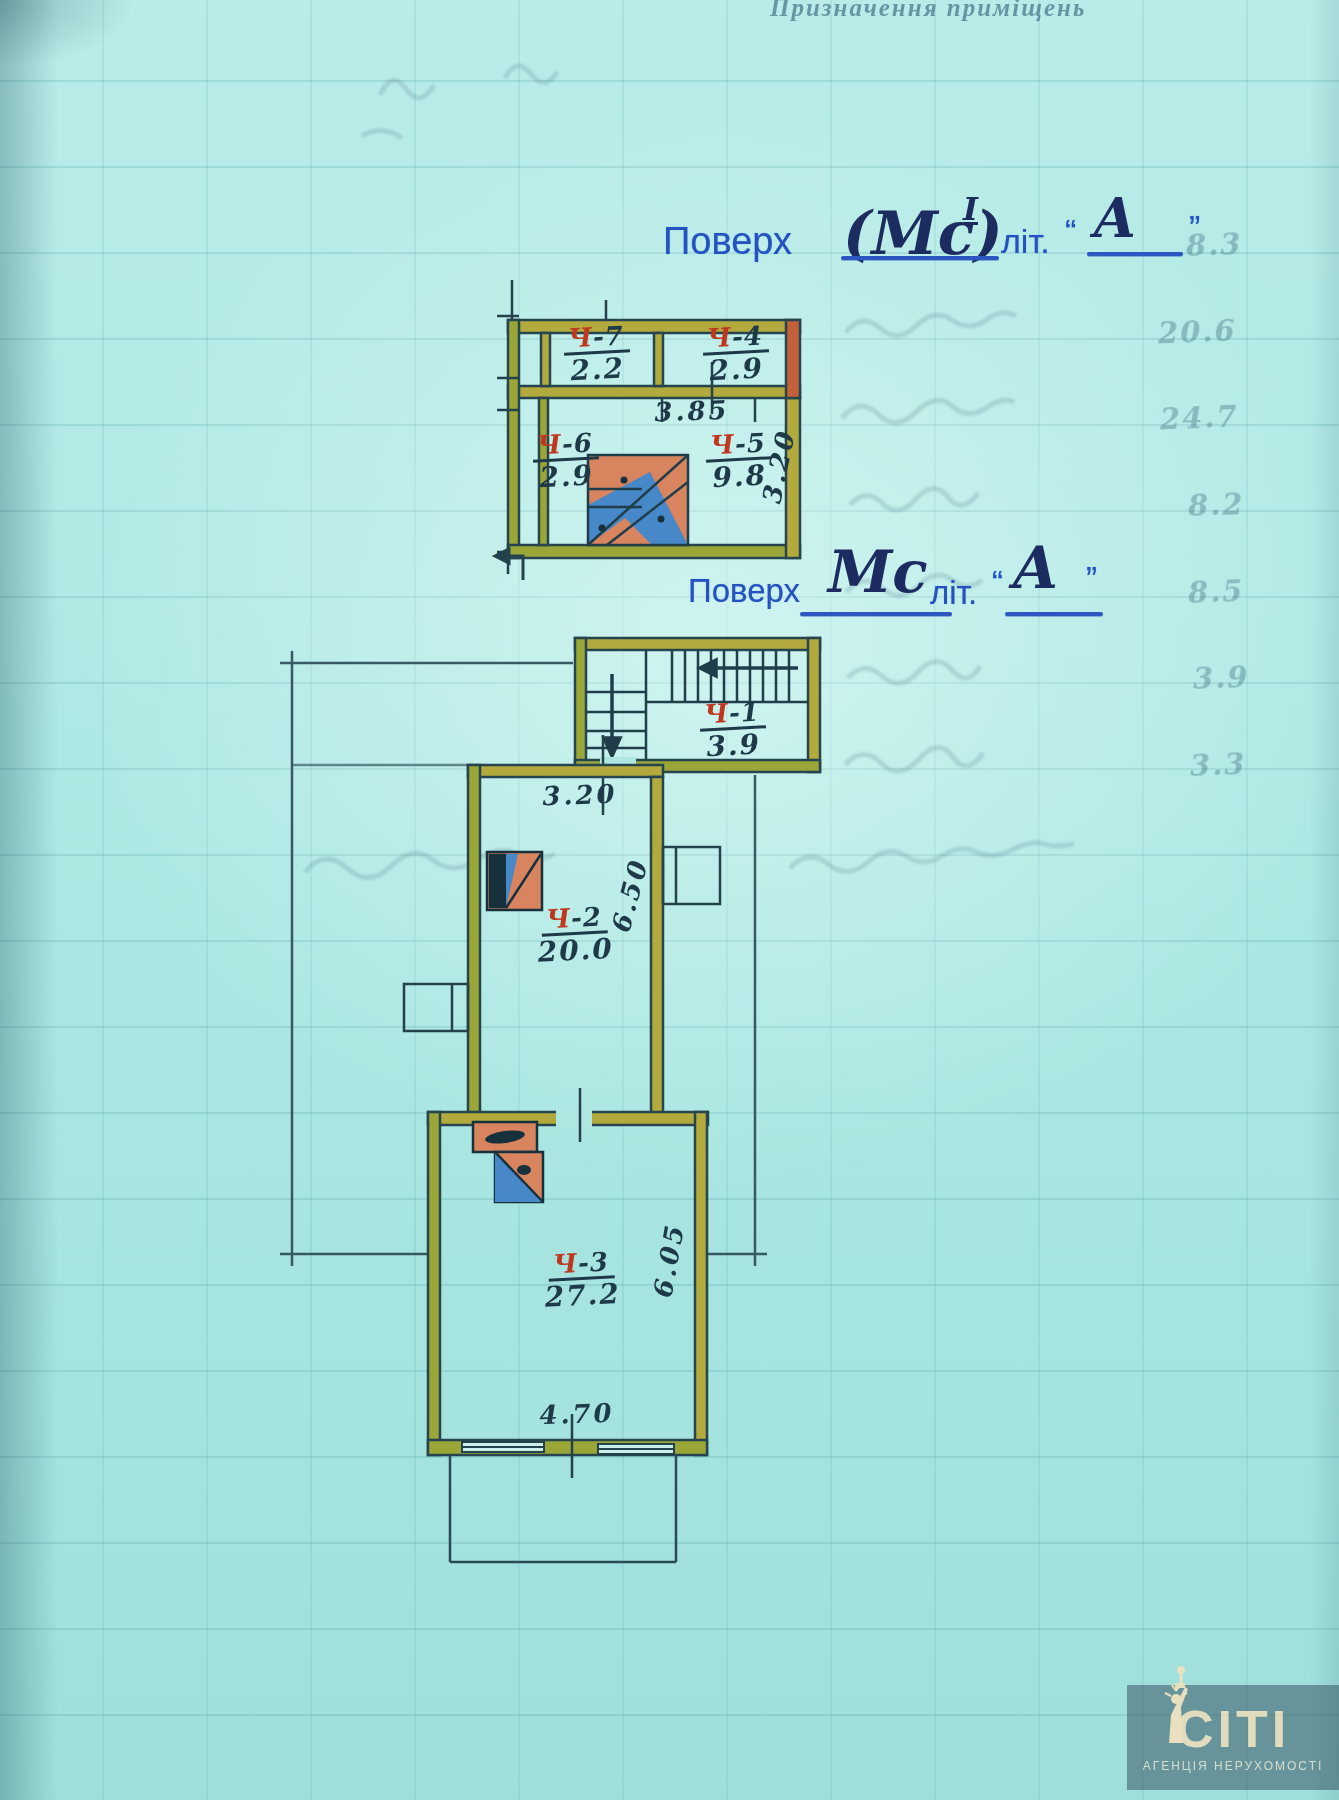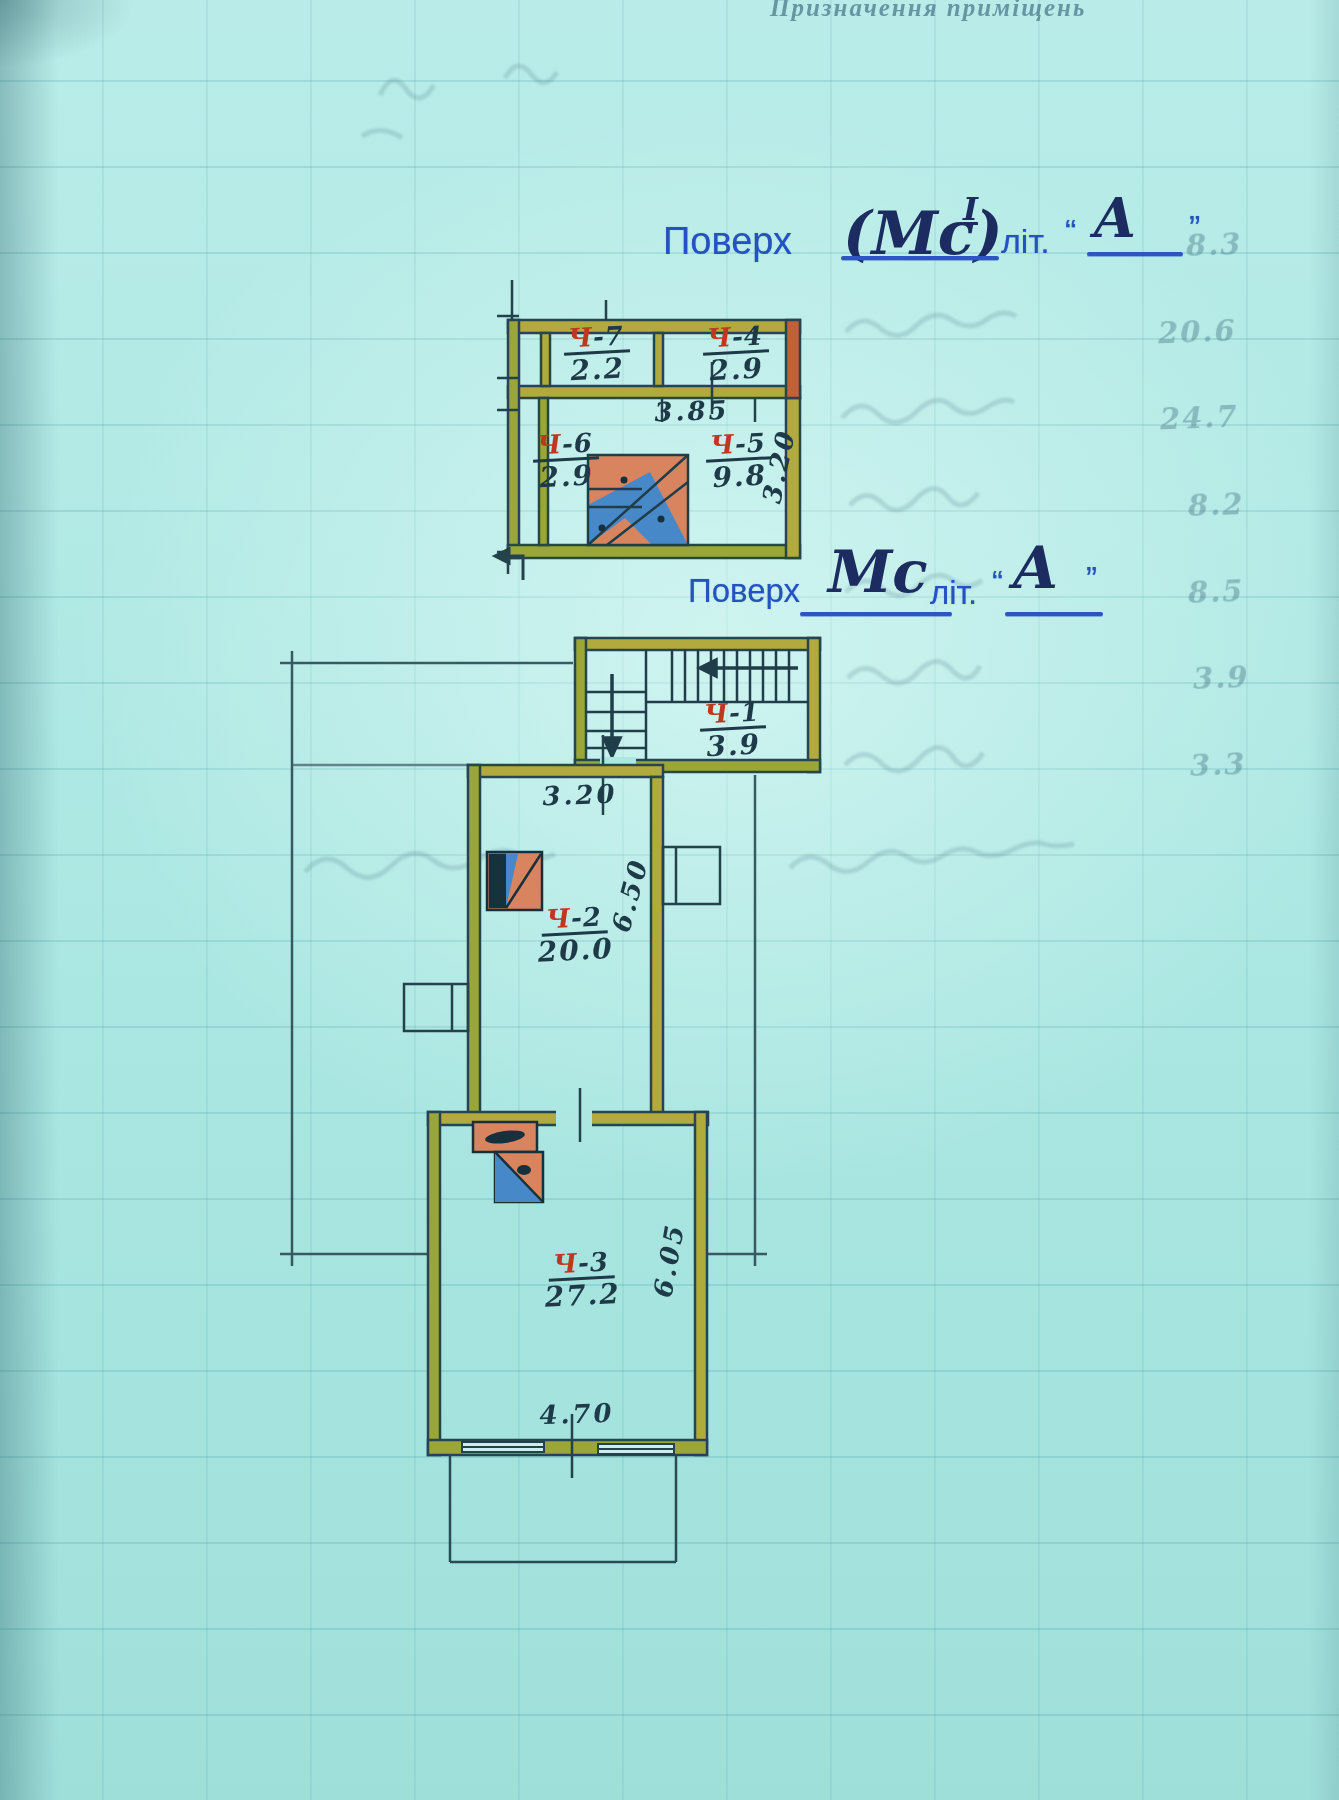--- a/index.html
+++ b/index.html
@@ -254,13 +254,27 @@
   <div class="dim" style="left:577px;top:1414px;">4.70</div>
 
   <div class="ghost-num" style="left:1186px;top:228px;">8.3</div>
   <div class="ghost-num" style="left:1158px;top:315px;">20.6</div>
   <div class="ghost-num" style="left:1160px;top:401px;">24.7</div>
   <div class="ghost-num" style="left:1188px;top:488px;">8.2</div>
   <div class="ghost-num" style="left:1188px;top:575px;">8.5</div>
   <div class="ghost-num" style="left:1193px;top:661px;">3.9</div>
   <div class="ghost-num" style="left:1190px;top:748px;">3.3</div>
 
+  <div class="wm">
+    <div class="wm-brand">СІТІ</div>
+    <svg class="wm-statue" width="36" height="86" viewBox="0 0 36 86">
+      <g fill="#e8e0bf" stroke="#e8e0bf">
+        <circle cx="20" cy="7" r="4" stroke="none"></circle>
+        <path d="M20,11 V20" stroke-width="3" fill="none"></path>
+        <rect x="16" y="20" width="8" height="5" stroke="none"></rect>
+        <circle cx="15" cy="36" r="5" stroke="none"></circle>
+        <path d="M15,28 l-4,-6 M15,27 l0,-7 M15,28 l4,-6 M10,33 l-6,-3 M20,33 l6,-3" stroke-width="2" fill="none"></path>
+        <path d="M15,42 L24,24 l3,2 L20,44 L22,80 L8,80 L10,52 Z" stroke="none"></path>
+      </g>
+    </svg>
+    <div class="wm-sub">АГЕНЦІЯ НЕРУХОМОСТІ</div>
+  </div>
 </div>
 
 </body></html>

